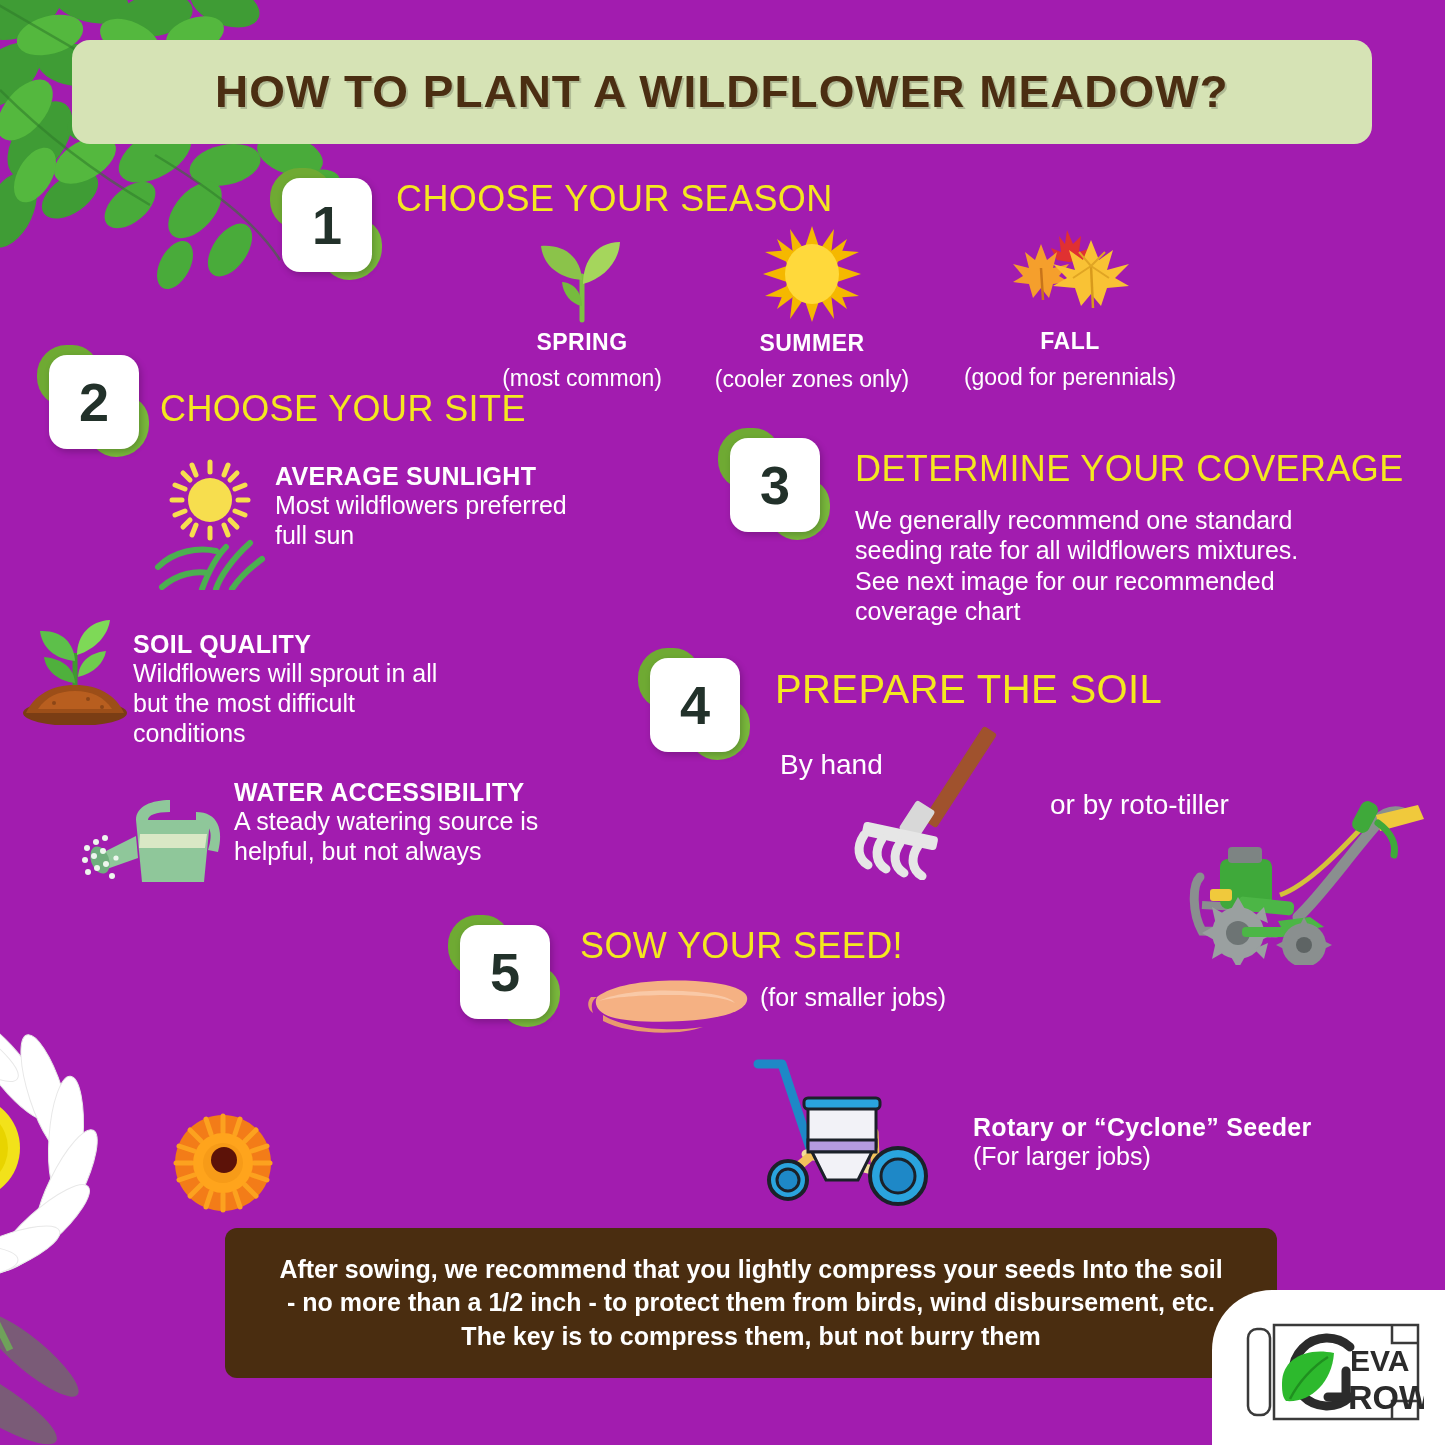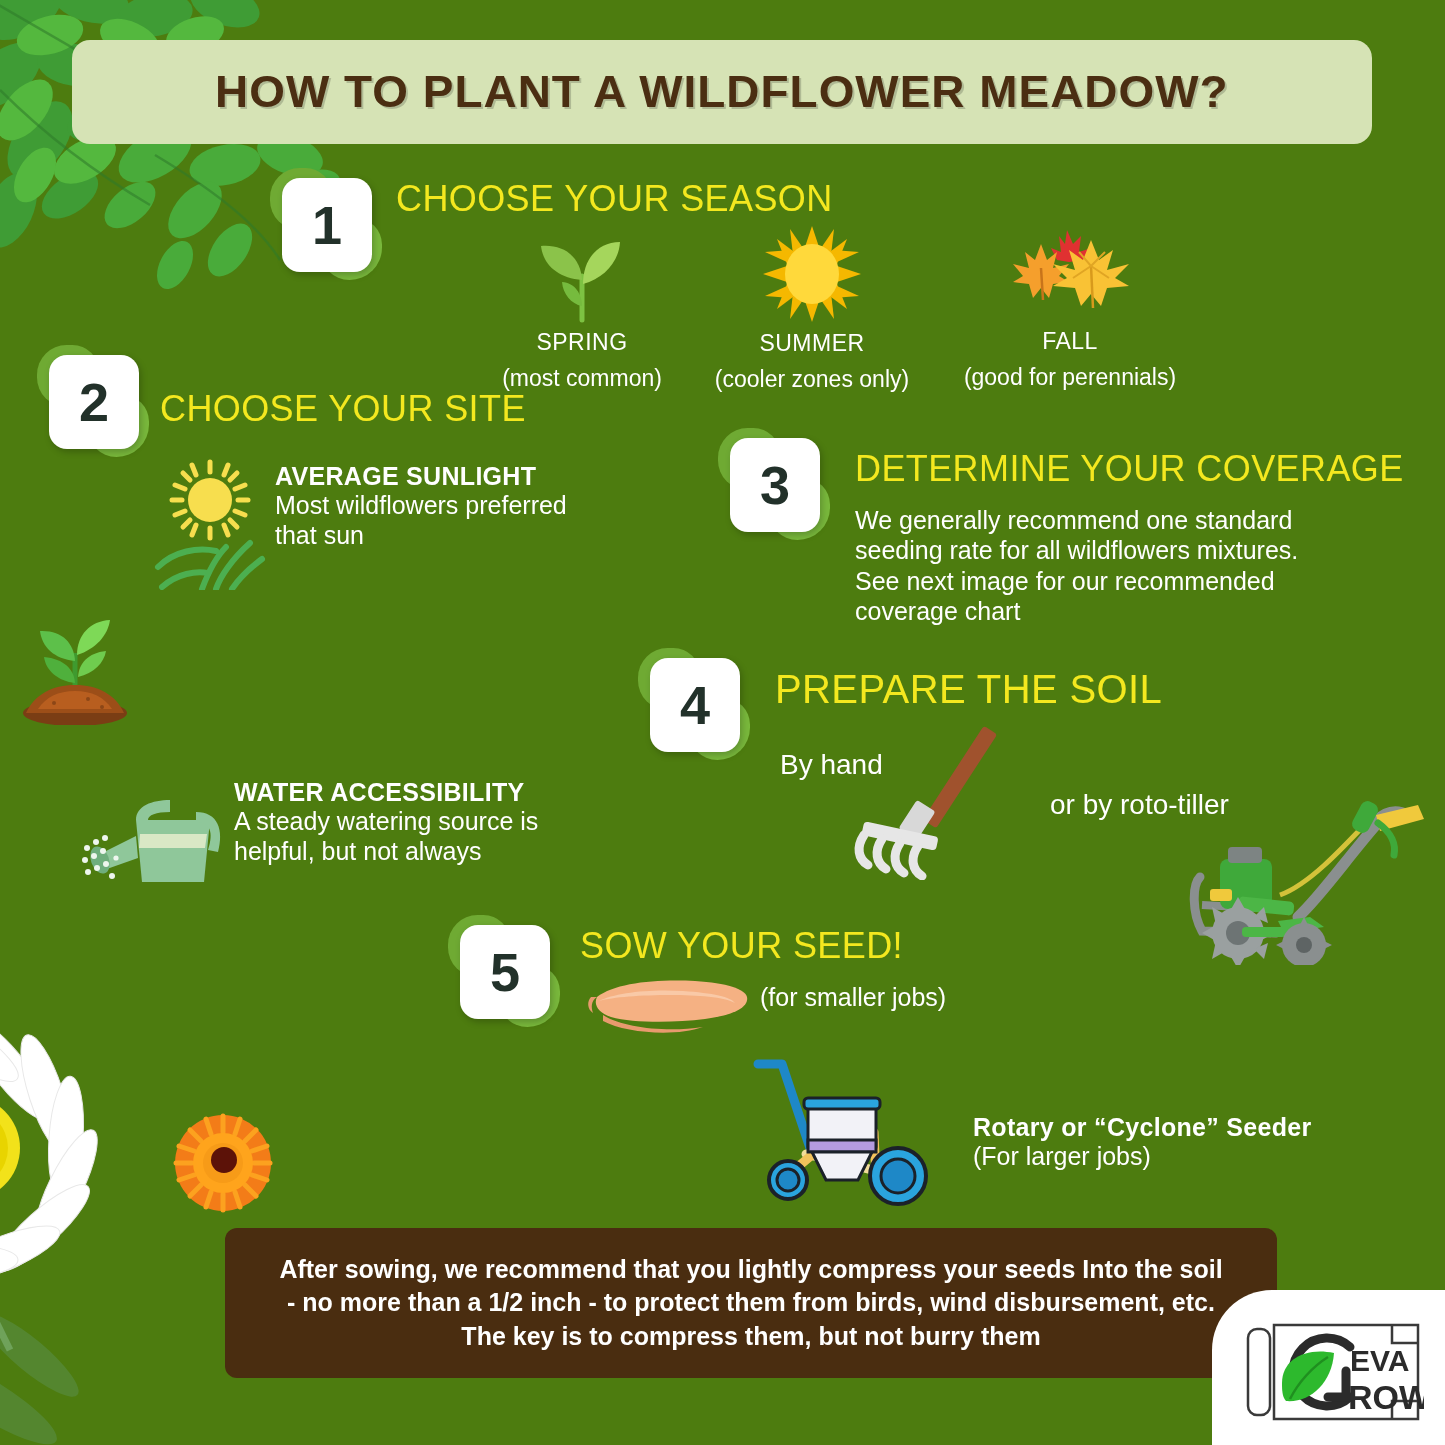--- a/index.html
+++ b/index.html
@@ -5,21 +5,21 @@
   * { box-sizing: border-box; margin: 0; padding: 0; }
   html, body {
     width: 1445px; height: 1445px;
     background: #25392c;
     font-family: "Liberation Sans", sans-serif;
     overflow: hidden;
   }
   #page {
     position: relative;
     width: 1445px; height: 1445px;
-    background: #4d7c0f;
+    background: #a21caf;
     overflow: hidden;
   }
 
   
   .title-bar {
     position: absolute;
     left: 72px; top: 40px;
     width: 1300px; height: 104px;
     background: #d6e3b5;
     border-radius: 18px;
@@ -69,21 +69,21 @@
     position: absolute;
     color: #ffffff;
     font-size: 25px;
     line-height: 1.21;
     z-index: 4;
   }
 
   
   .season { position: absolute; text-align: center; z-index: 4; width: 230px; }
   .season .s-name {
-    color:#fff; font-weight: normal; font-size: 23px; letter-spacing: .5px;
+    color:#fff; font-weight: bold; font-size: 23px; letter-spacing: .5px;
     margin-top: 6px;
   }
   .season .s-note { color:#fff; font-size: 23px; margin-top: 9px; }
 
   
   .feature { position: absolute; z-index: 4; }
   .feature .f-title { font-size: 25px; font-weight: bold; color:#fff; letter-spacing:.3px; }
   .feature .f-body { font-size: 25px; color:#fff; line-height: 1.19; }
 
   
@@ -255,38 +255,44 @@
       <path d="M8 112 C24 96 48 92 66 96"></path>
       <path d="M12 132 C28 118 46 116 58 118"></path>
       <path d="M100 88 C82 104 70 122 66 134"></path>
       <path d="M112 104 C96 116 86 128 82 134"></path>
       <path d="M52 134 C58 118 66 102 76 92"></path>
     </g>
   </svg>
   <div class="feature" style="left:275px; top:462px; width:420px;">
     <div class="f-title">AVERAGE SUNLIGHT</div>
     <div class="f-body">Most  wildflowers preferred</div>
-    <div class="f-body">that sun</div>
+    <div class="f-body">full sun</div>
   </div>
 
   <svg class="icon" style="left:18px; top:615px;" width="115" height="110" viewBox="0 0 115 110">
     <path d="M57 92 L57 38" stroke="#3f9a2f" stroke-width="5" fill="none"></path>
     <path d="M57 46 C36 44 24 32 22 16 C44 15 56 28 57 46 Z" fill="#5dc04a"></path>
     <path d="M59 40 C78 34 90 20 92 5 C72 6 59 20 59 40 Z" fill="#7ed957"></path>
     <path d="M57 68 C40 66 28 56 26 42 C46 44 56 54 57 68 Z" fill="#4fb03c"></path>
     <path d="M60 62 C76 58 86 48 88 36 C70 38 61 48 60 62 Z" fill="#6fcc4e"></path>
     <ellipse cx="57" cy="98" rx="52" ry="13" fill="#7a3d14"></ellipse>
     <path d="M8 98 C16 80 34 70 57 70 C80 70 98 80 106 98 Z" fill="#9c4e18"></path>
     <path d="M20 94 C28 82 40 76 57 76 C74 76 86 82 94 94 Z" fill="#b85e1f"></path>
     <g fill="#7a3d14" opacity=".7">
       <circle cx="36" cy="88" r="2"></circle>
         <circle cx="70" cy="84" r="2"></circle>
         <circle cx="84" cy="92" r="2"></circle>
     </g>
   </svg>
+  <div class="feature" style="left:133px; top:630px; width:420px;">
+    <div class="f-title">SOIL QUALITY</div>
+    <div class="f-body">Wildflowers will sprout in all</div>
+    <div class="f-body">but the most difficult</div>
+    <div class="f-body">conditions</div>
+  </div>
 
   <svg class="icon" style="left:78px; top:790px;" width="150" height="105" viewBox="0 0 150 105">
     <path d="M58 30 L132 30 L126 92 L64 92 Z" fill="#8fc79a"></path>
     <path d="M62 44 L129 44 L127 58 L61 58 Z" fill="#d9e8c5"></path>
     <path d="M58 30 C58 16 74 10 92 10 L92 22 C78 22 70 25 70 30 Z" fill="#8fc79a"></path>
     <path d="M118 22 C140 22 146 40 140 62 L130 60 C136 42 132 32 118 32 Z" fill="#8fc79a"></path>
     <path d="M58 46 L22 64 L26 80 L60 68 Z" fill="#8fc79a"></path>
     <ellipse cx="22" cy="70" rx="9" ry="14" transform="rotate(-20 22 70)" fill="#6fae7d"></ellipse>
     <g fill="#eef6ee">
       <circle cx="9" cy="58" r="3"></circle>

